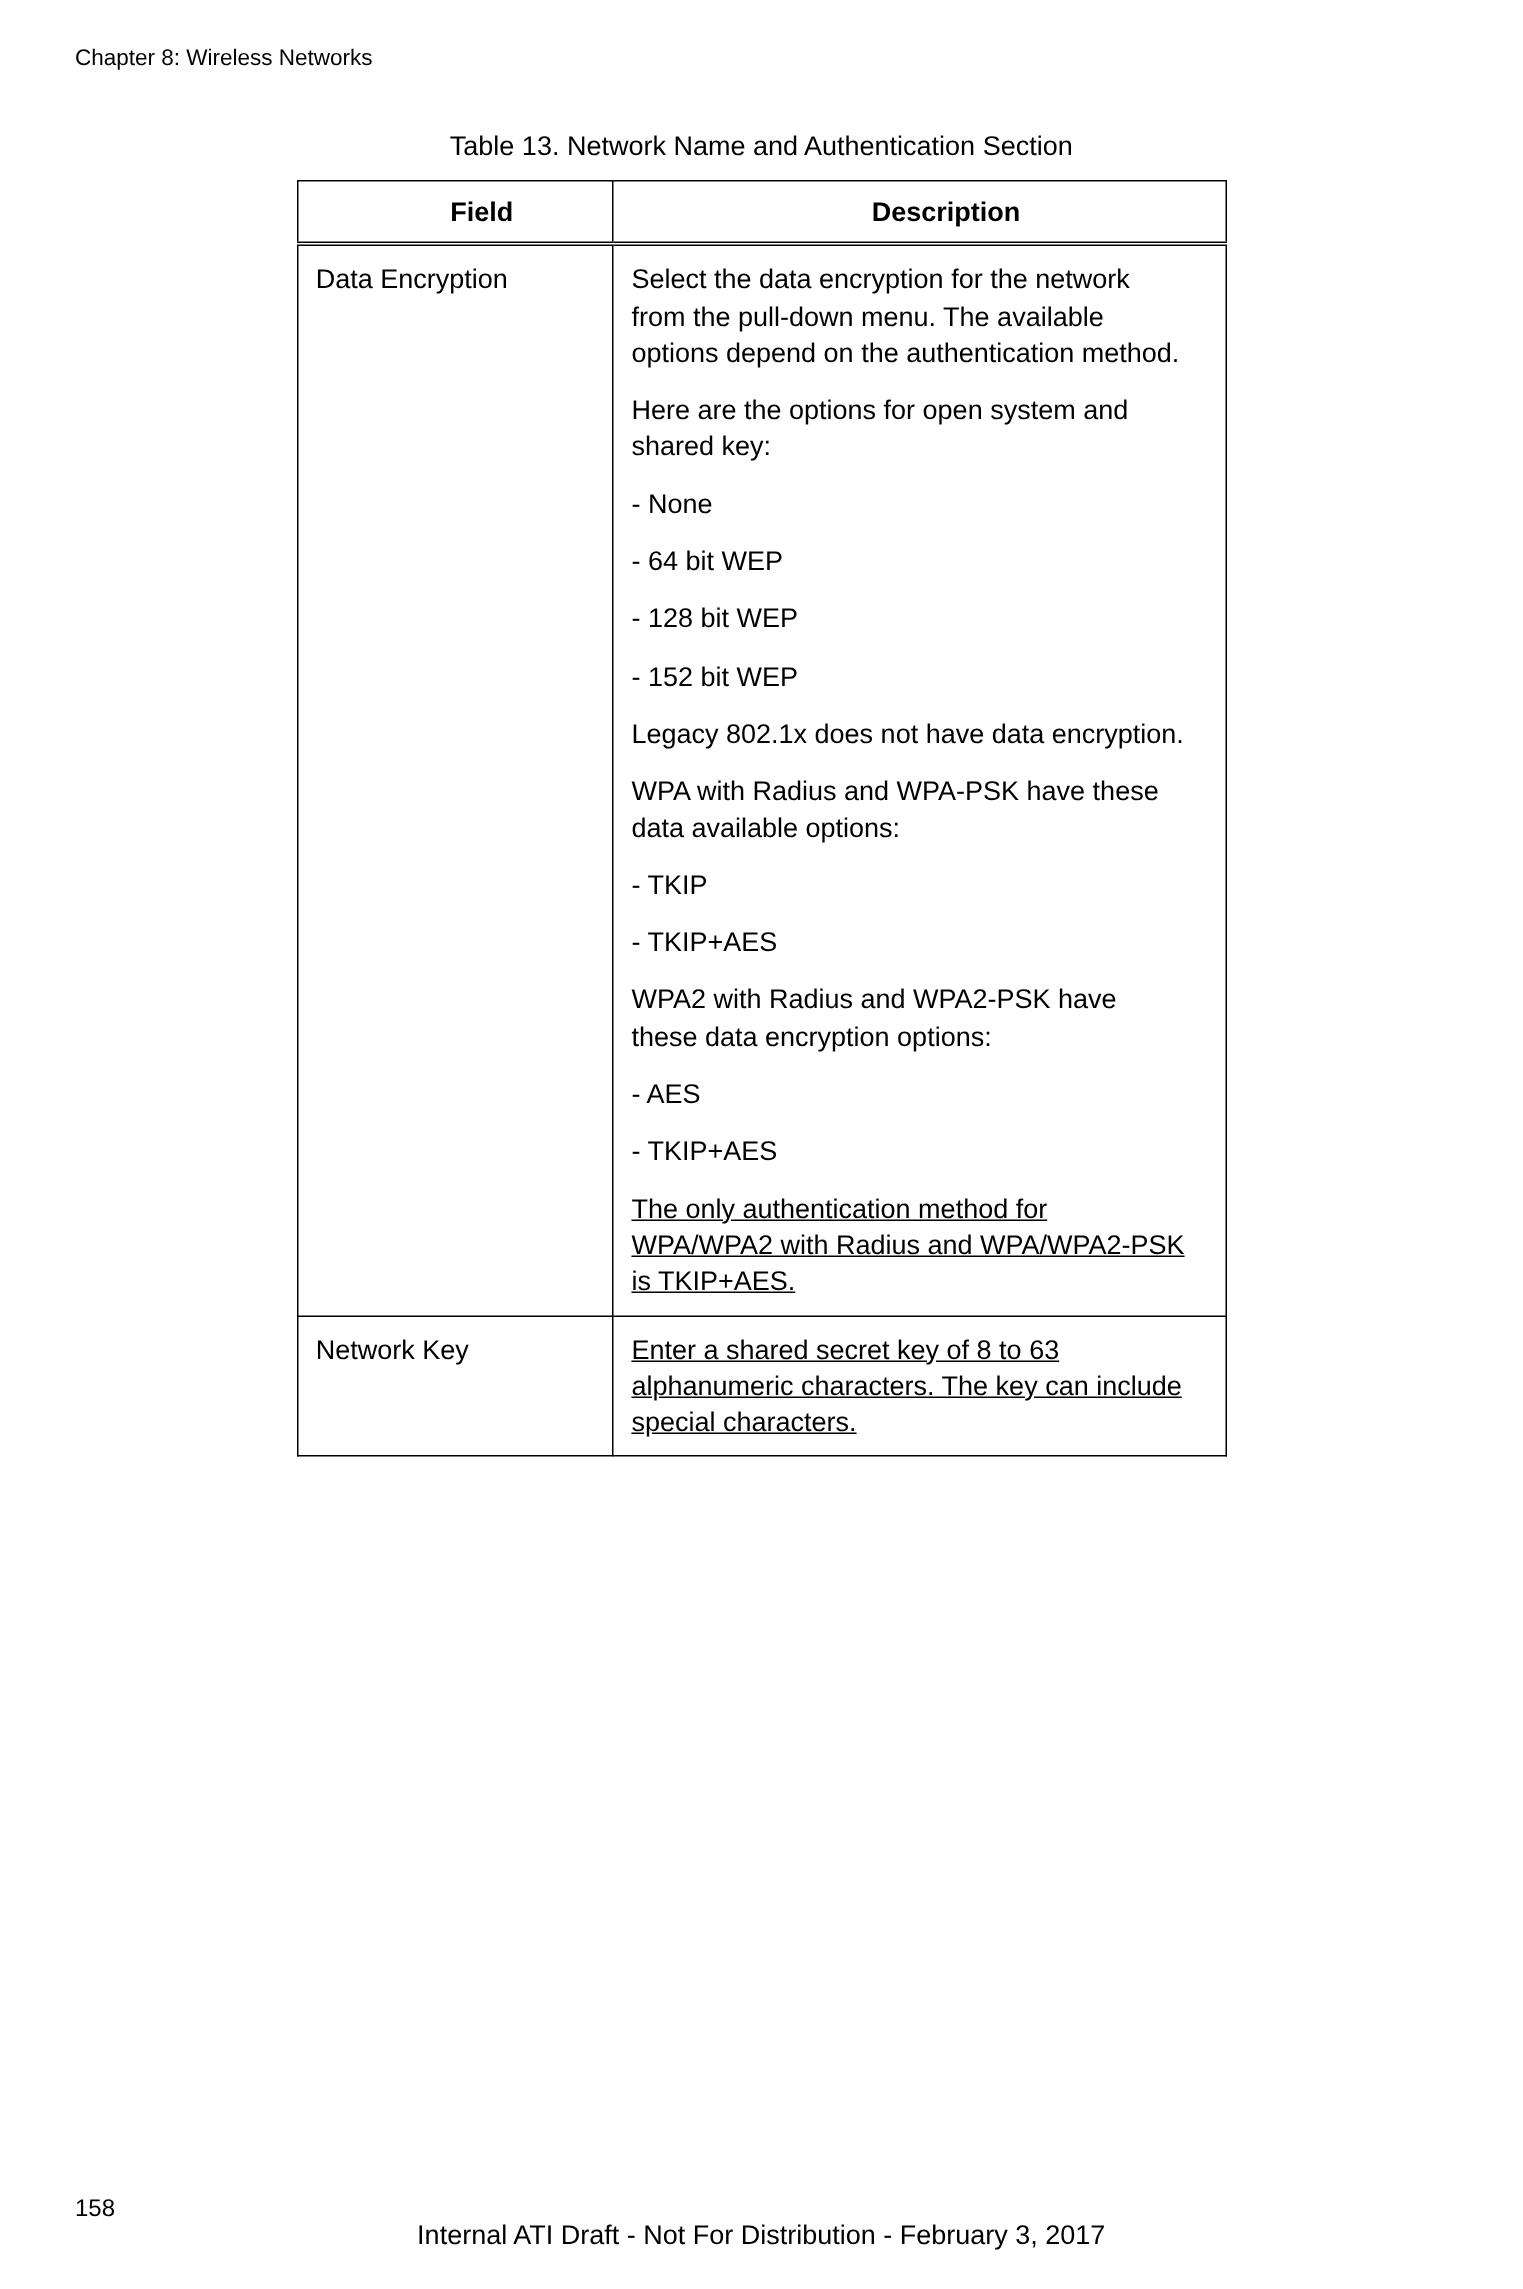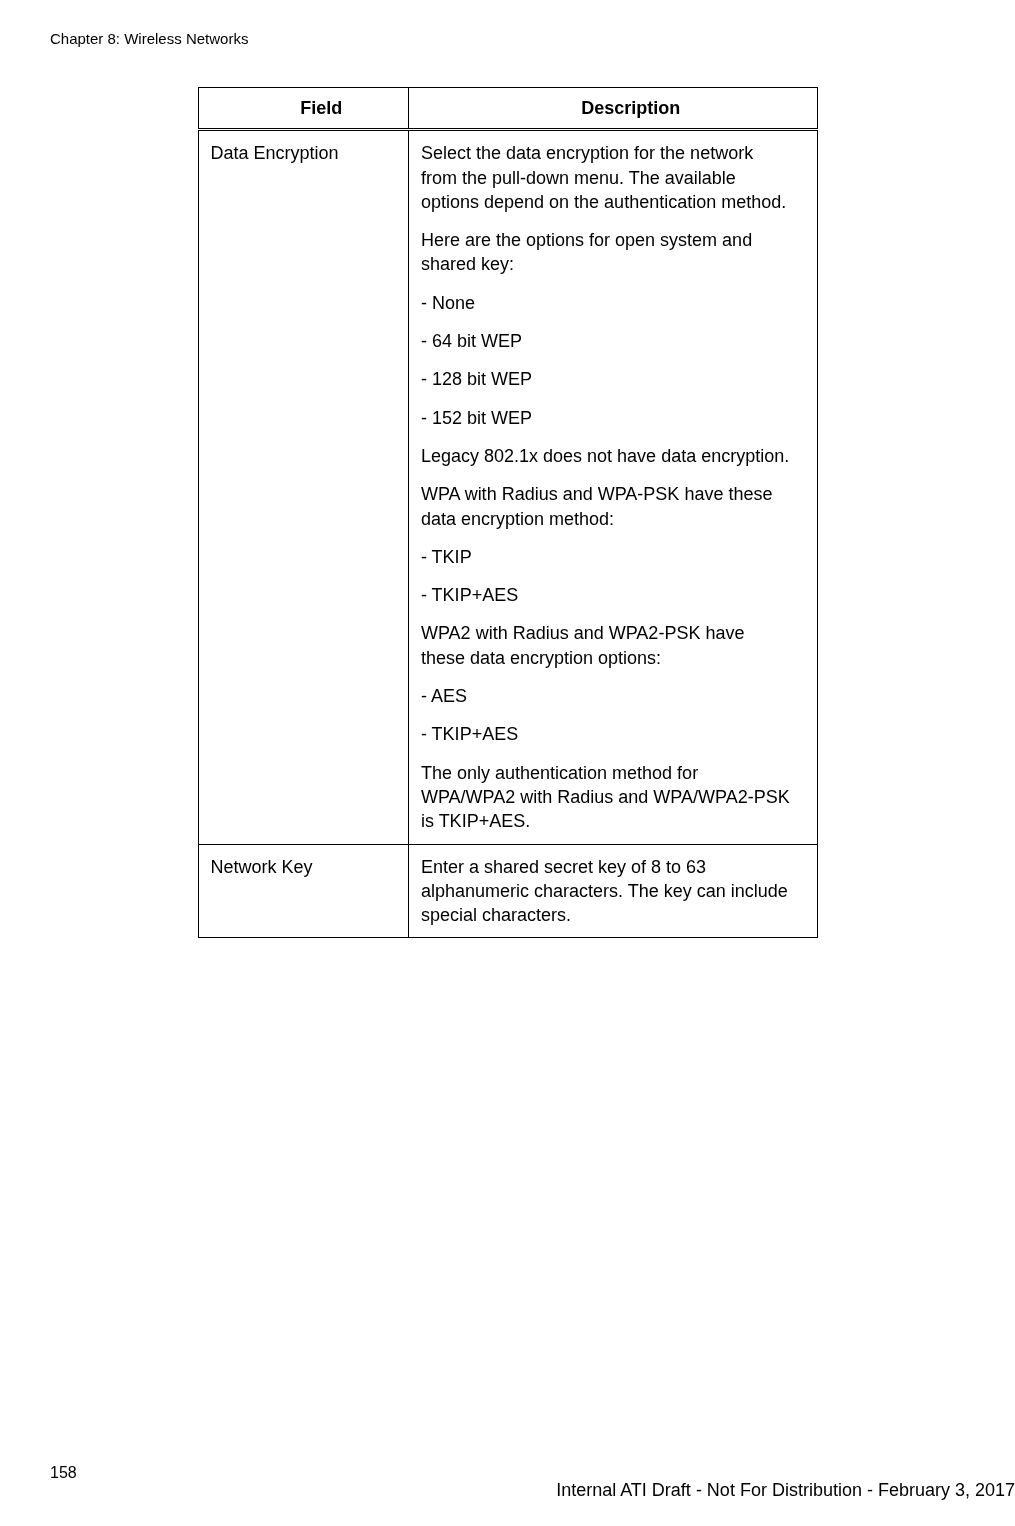--- a/index.html
+++ b/index.html
@@ -51,61 +51,63 @@
     }
     .desc-col {
       width: 66%;
       margin-left: 32px;
     }
     td p {
       margin: 0 12px 14px 0;
     }
     td p:last-child {
       margin-bottom: 0;
+      text-decoration: underline;
     }
     .page-number {
       position: absolute;
       bottom: 44px;
       left: 50px;
       font-size: 16px;
       margin-top: 44px;
     }
     .footer-text {
       position: absolute;
       bottom: 25px;
       width: 100%;
-      text-align: right;
+      text-align: center;
       font-size: 18px;
     }
   </style>
 </head>
 <body>
 
 <div class="page-header">Chapter 8: Wireless Networks</div>
 
 <div class="content">
+  <div class="table-title">Table 13. Network Name and Authentication Section</div>
   <table>
     <thead>
       <tr>
         <th class="field-col">Field</th>
         <th class="desc-col">Description</th>
       </tr>
     </thead>
     <tbody>
       <tr>
         <td>Data Encryption</td>
         <td>
           <p>Select the data encryption for the network from the pull-down menu. The available options depend on the authentication method.</p>
           <p>Here are the options for open system and shared key:</p>
           <p>- None</p>
           <p>- 64 bit WEP</p>
           <p>- 128 bit WEP</p>
           <p>- 152 bit WEP</p>
           <p>Legacy 802.1x does not have data encryption.</p>
-          <p>WPA with Radius and WPA-PSK have these data encryption method:</p>
+          <p>WPA with Radius and WPA-PSK have these data available options:</p>
           <p>- TKIP</p>
           <p>- TKIP+AES</p>
           <p>WPA2 with Radius and WPA2-PSK have these data encryption options:</p>
           <p>- AES</p>
           <p>- TKIP+AES</p>
           <p>The only authentication method for WPA/WPA2 with Radius and WPA/WPA2-PSK is TKIP+AES.</p>
         </td>
       </tr>
       <tr>
         <td>Network Key</td>

